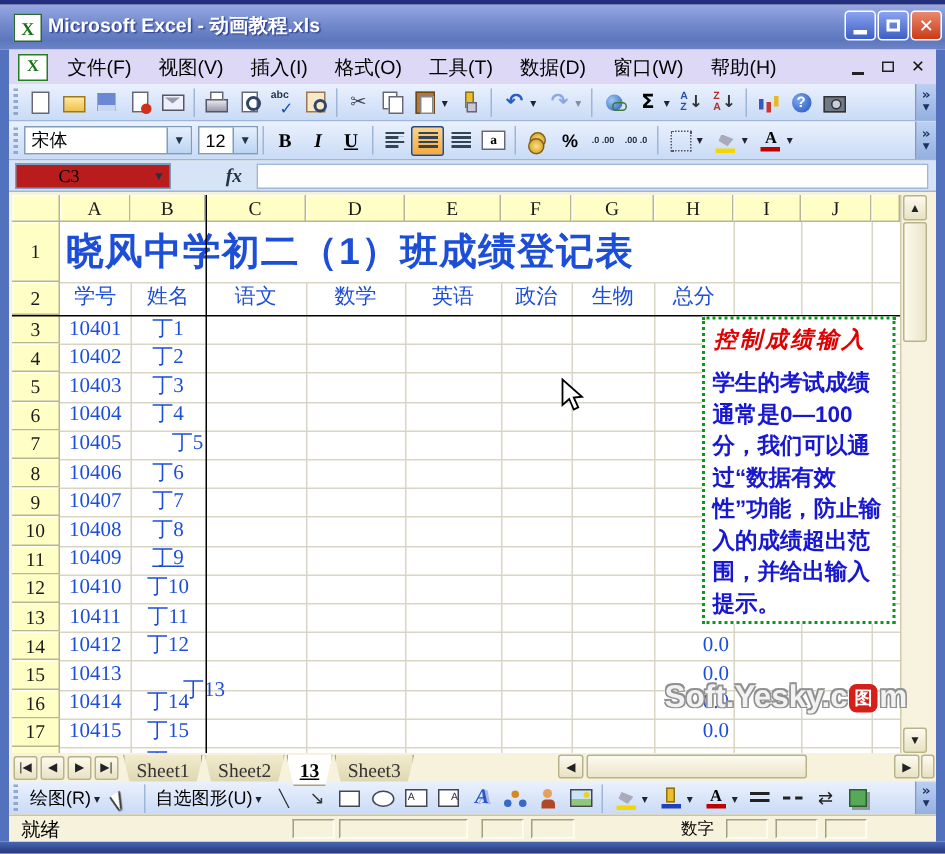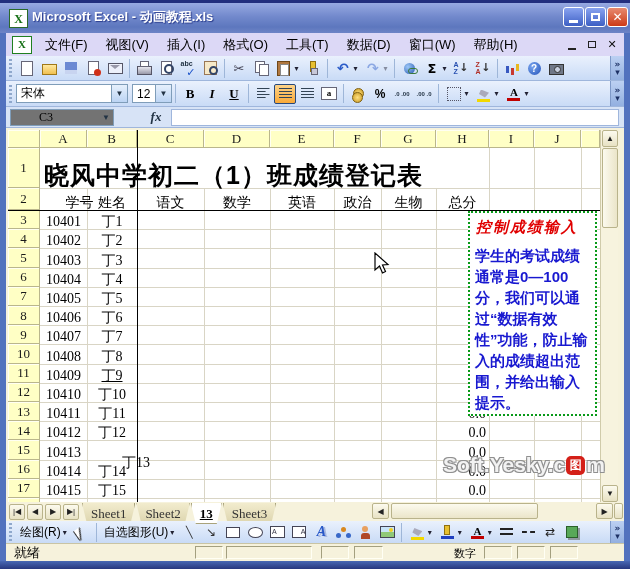--- a/index.html
+++ b/index.html
@@ -134,34 +134,34 @@
   .ic-dashstyle::before{content:"";width:13px;height:0;border-top:2px dashed #222;}
   .ic-arrowstyle::before{content:"⇄";font-size:12px;color:#222;}
   .ic-shadowstyle::before{content:"";width:10px;height:10px;background:#58A858;border:1px solid #2A602A;box-shadow:2px 2px 0 #9098A0;}
 
   
   .combo{height:19px;background:#fff;border:1px solid #7F9DB9;display:flex;align-items:center;
     font-size:12px;box-sizing:border-box;padding-left:4px;justify-content:space-between;}
   .combo .cdd{width:15px;height:100%;background:linear-gradient(#E6F0FC,#BCD4F4);border-left:1px solid #7F9DB9;
     display:flex;align-items:center;justify-content:center;font-size:8px;color:#234;}
   #formulabar{left:6px;top:107px;width:618px;height:21px;background:#D7E3F6;border-bottom:1px solid #9FB6DC;box-sizing:border-box;}
-  #namebox{left:4px;top:2px;width:104px;height:17px;background:#737373;border:1px solid #7F9DB9;
+  #namebox{left:4px;top:2px;width:104px;height:17px;background:#b91c1c;border:1px solid #7F9DB9;
     font:12px/15px "Liberation Serif",serif;padding-left:28px;box-sizing:border-box;}
   #namebox-dd{left:93px;top:3px;width:14px;height:15px;display:flex;align-items:center;justify-content:center;font-size:8px;color:#234;}
   #fx-btn{left:138px;top:2px;width:24px;height:17px;font:italic bold 13px/16px "Liberation Serif",serif;color:#234;text-align:center;}
   #formula-input{left:165px;top:2px;width:448px;height:17px;background:#fff;border:1px solid #9FB6DC;box-sizing:border-box;}
 
   
   #grid{left:8px;top:130px;width:592px;height:372px;background:#fff;overflow:hidden;}
   .hdr{background:#FFFFC5;box-sizing:border-box;border-right:1px solid #BAB68C;border-bottom:1px solid #BAB68C;
     box-shadow:inset 1px 1px 0 #FFFFF2;display:flex;align-items:center;justify-content:center;
     font:13px/1 "Liberation Serif","DejaVu Serif",serif;color:#1a1a1a;}
   .gline{background:#D9D5C5;}
   .freeze{background:#000;}
-  .cellt{display:flex;align-items:flex-end;font:14px/1 "Liberation Serif","DejaVu Serif",serif;color:#000000;white-space:nowrap;}
+  .cellt{display:flex;align-items:center;font:14px/1 "Liberation Serif","DejaVu Serif",serif;color:#1d4ed8;white-space:nowrap;}
   #sheet-title{font-family:"Liberation Sans",sans-serif;font-weight:bold;font-size:25px;letter-spacing:1px;}
 
   
   #annotation{left:468px;top:211px;width:129px;height:205px;background:#fff;
     border:2px dotted #089A18;box-sizing:border-box;padding:4px 5px;z-index:5;}
   #annotation-title{color:#E00000;font:italic bold 15px/20px "Liberation Sans",sans-serif;letter-spacing:2px;margin:0 0 8px 1px;}
   #annotation-body{color:#1818D0;font:bold 15px/21px "Liberation Sans",sans-serif;}
   #watermark{left:443px;top:452px;z-index:6;display:flex;align-items:center;
     font:bold 21px/26px "Liberation Sans",sans-serif;color:#F2F2F2;letter-spacing:0;
     text-shadow:1px 1px 0 #909090,-1px -1px 0 #909090,1px -1px 0 #909090,-1px 1px 0 #909090;}
@@ -450,42 +450,42 @@
       <div class="abs gline" style="left: 32px; top: 291px; width: 560px; height: 1px;"></div>
       <div class="abs gline" style="left: 32px; top: 310px; width: 560px; height: 1px;"></div>
       <div class="abs gline" style="left: 32px; top: 330px; width: 560px; height: 1px;"></div>
       <div class="abs gline" style="left: 32px; top: 349px; width: 560px; height: 1px;"></div>
       <div class="abs gline" style="left: 32px; top: 368px; width: 560px; height: 1px;"></div>
       <div class="abs freeze" style="left: 129px; top: 0px; width: 1px; height: 372px; z-index: 3;"></div>
       <div class="abs freeze" style="left: 0px; top: 80px; width: 592px; height: 1px; z-index: 3;"></div>
       <div class="abs cellt" style="left: 36px; top: 18px; width: 520px; height: 40px;">
         <span id="sheet-title">晓风中学初二（1）班成绩登记表</span>
       </div>
-      <div class="abs cellt" style="left: 32px; top: 58px; width: 47px; height: 22px; justify-content: center; font-size: 14px; margin-left: 16px;">学号</div>
+      <div class="abs cellt" style="left: 32px; top: 58px; width: 47px; height: 22px; justify-content: center; font-size: 14px;">学号</div>
       <div class="abs cellt" style="left: 79px; top: 58px; width: 50px; height: 22px; justify-content: center; font-size: 14px;">姓名</div>
       <div class="abs cellt" style="left: 196px; top: 58px; width: 66px; height: 22px; justify-content: center; font-size: 14px;">数学</div>
       <div class="abs cellt" style="left: 129px; top: 58px; width: 67px; height: 22px; justify-content: center; font-size: 14px;">语文</div>
       <div class="abs cellt" style="left: 262px; top: 58px; width: 64px; height: 22px; justify-content: center; font-size: 14px;">英语</div>
       <div class="abs cellt" style="left: 326px; top: 58px; width: 47px; height: 22px; justify-content: center; font-size: 14px;">政治</div>
       <div class="abs cellt" style="left: 373px; top: 58px; width: 55px; height: 22px; justify-content: center; font-size: 14px;">生物</div>
       <div class="abs cellt" style="left: 428px; top: 58px; width: 53px; height: 22px; justify-content: center; font-size: 14px;">总分</div>
       <div class="abs cellt" style="left: 32px; top: 80px; width: 47px; height: 19.2px; justify-content: center;">10401</div>
       <div class="abs cellt" style="left: 79px; top: 80px; width: 50px; height: 19.2px; justify-content: center;">丁1</div>
       <div class="abs cellt" style="left: 428px; top: 80px; width: 53px; height: 19.2px; justify-content: flex-end; padding-right: 3px; box-sizing: border-box;">0.0</div>
       <div class="abs cellt" style="left: 32px; top: 99.2px; width: 47px; height: 19.2px; justify-content: center;">10402</div>
       <div class="abs cellt" style="left: 79px; top: 99.2px; width: 50px; height: 19.2px; justify-content: center;">丁2</div>
       <div class="abs cellt" style="left: 428px; top: 99.2px; width: 53px; height: 19.2px; justify-content: flex-end; padding-right: 3px; box-sizing: border-box;">0.0</div>
       <div class="abs cellt" style="left: 32px; top: 118.4px; width: 47px; height: 19.2px; justify-content: center;">10403</div>
       <div class="abs cellt" style="left: 79px; top: 118.4px; width: 50px; height: 19.2px; justify-content: center;">丁3</div>
       <div class="abs cellt" style="left: 428px; top: 118.4px; width: 53px; height: 19.2px; justify-content: flex-end; padding-right: 3px; box-sizing: border-box;">0.0</div>
       <div class="abs cellt" style="left: 32px; top: 137.6px; width: 47px; height: 19.2px; justify-content: center;">10404</div>
       <div class="abs cellt" style="left: 79px; top: 137.6px; width: 50px; height: 19.2px; justify-content: center;">丁4</div>
       <div class="abs cellt" style="left: 428px; top: 137.6px; width: 53px; height: 19.2px; justify-content: flex-end; padding-right: 3px; box-sizing: border-box;">0.0</div>
       <div class="abs cellt" style="left: 32px; top: 156.8px; width: 47px; height: 19.2px; justify-content: center;">10405</div>
-      <div class="abs cellt" style="left: 79px; top: 156.8px; width: 50px; height: 19.2px; justify-content: center;">丁5</div>
+      <div class="abs cellt" style="left: 79px; top: 156.8px; width: 50px; height: 19.2px; justify-content: center; padding-left: 13px;">丁5</div>
       <div class="abs cellt" style="left: 428px; top: 156.8px; width: 53px; height: 19.2px; justify-content: flex-end; padding-right: 3px; box-sizing: border-box;">0.0</div>
       <div class="abs cellt" style="left: 32px; top: 176px; width: 47px; height: 19.2px; justify-content: center;">10406</div>
       <div class="abs cellt" style="left: 79px; top: 176px; width: 50px; height: 19.2px; justify-content: center;">丁6</div>
       <div class="abs cellt" style="left: 428px; top: 176px; width: 53px; height: 19.2px; justify-content: flex-end; padding-right: 3px; box-sizing: border-box;">0.0</div>
       <div class="abs cellt" style="left: 32px; top: 195.2px; width: 47px; height: 19.2px; justify-content: center;">10407</div>
       <div class="abs cellt" style="left: 79px; top: 195.2px; width: 50px; height: 19.2px; justify-content: center;">丁7</div>
       <div class="abs cellt" style="left: 428px; top: 195.2px; width: 53px; height: 19.2px; justify-content: flex-end; padding-right: 3px; box-sizing: border-box;">0.0</div>
       <div class="abs cellt" style="left: 32px; top: 214.4px; width: 47px; height: 19.2px; justify-content: center;">10408</div>
       <div class="abs cellt" style="left: 79px; top: 214.4px; width: 50px; height: 19.2px; justify-content: center;">丁8</div>
       <div class="abs cellt" style="left: 428px; top: 214.4px; width: 53px; height: 19.2px; justify-content: flex-end; padding-right: 3px; box-sizing: border-box;">0.0</div>

